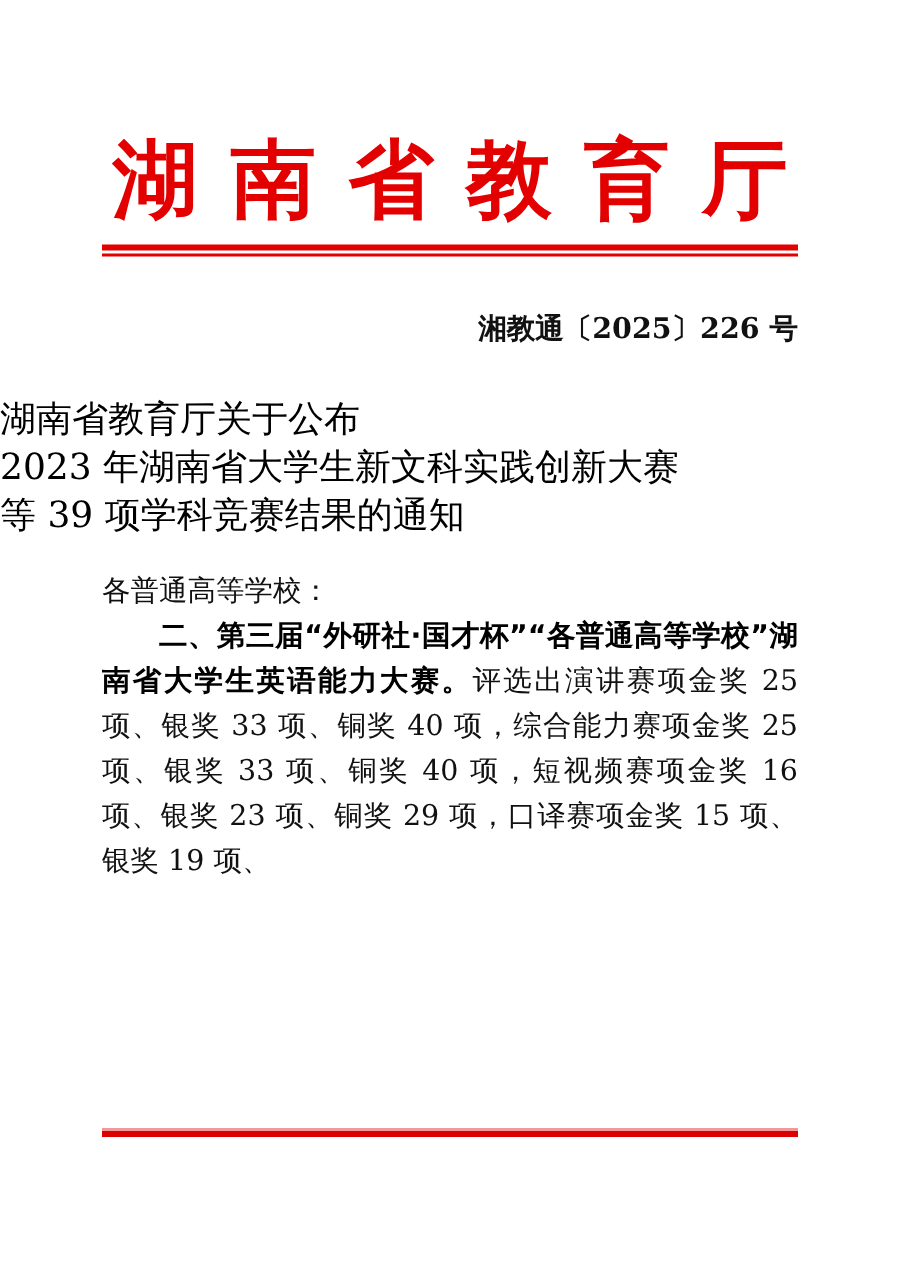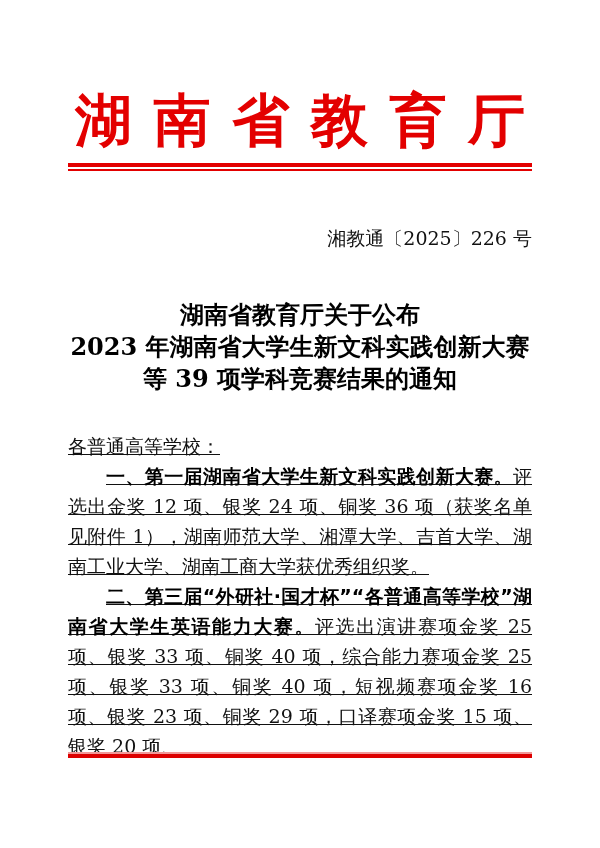--- a/index.html
+++ b/index.html
@@ -34,44 +34,44 @@
   
   .red-rule {
     width: 464px;
     margin: 13px auto 0;
   }
   .red-rule .thick { height: 4px; background: #e30000; }
   .red-rule .thin  { height: 2px; background: #e30000; margin-top: 2px; }
   
   .doc-number {
     width: 464px;
-    margin: 56px auto 0;
+    margin: 37px auto 0;
     text-align: right;
     font-size: 19px;
     line-height: 22px;
     color: #111;
+    font-weight: bold;
   }
   
   .notice-title {
-    margin-top: 50px;
-    text-align: center;
-    font-weight: bold;
+    margin-top: 33px;
+    text-align: left;
+    font-weight: normal;
     font-size: 24px;
     line-height: 32px;
     color: #000;
   }
   
   .doc-body {
     width: 464px;
-    margin: 36px auto 0;
+    margin: 20px auto 0;
     font-size: 19px;
     line-height: 30px;
     text-align: justify;
     color: #111;
-    text-decoration: underline;
   }
   .doc-body p {
     margin: 0;
   }
   .para-indent {
     text-indent: 2em;
   }
   .para-lead {
     font-weight: bold;
     font-family: "DejaVu Sans", "Liberation Sans", sans-serif;
@@ -113,23 +113,22 @@
   <div class="notice-title">
     <div>湖南省教育厅关于公布</div>
     <div>2023 年湖南省大学生新文科实践创新大赛</div>
     <div>等 39 项学科竞赛结果的通知</div>
   </div>
 
   <div class="doc-body">
     <p>各普通高等学校：</p>
 
 
-    <p class="para-indent"><span class="para-lead">一、第一届湖南省大学生新文科实践创新大赛。</span><span>评选出金奖 12 项、银奖 24 项、铜奖 36 项（获奖名单见附件 1），湖南师范大学、湘潭大学、吉首大学、湖南工业大学、湖南工商大学获优秀组织奖。</span></p>
 
-    <p class="para-indent"><span class="para-lead">二、第三届“外研社·国才杯”“各普通高等学校”湖南省大学生英语能力大赛。</span><span>评选出演讲赛项金奖 25 项、银奖 33 项、铜奖 40 项，综合能力赛项金奖 25 项、银奖 33 项、铜奖 40 项，短视频赛项金奖 16 项、银奖 23 项、铜奖 29 项，口译赛项金奖 15 项、银奖 20 项、</span></p>
+    <p class="para-indent"><span class="para-lead">二、第三届“外研社·国才杯”“各普通高等学校”湖南省大学生英语能力大赛。</span><span>评选出演讲赛项金奖 25 项、银奖 33 项、铜奖 40 项，综合能力赛项金奖 25 项、银奖 33 项、铜奖 40 项，短视频赛项金奖 16 项、银奖 23 项、铜奖 29 项，口译赛项金奖 15 项、银奖 19 项、</span></p>
   </div>
 
   <div class="bottom-red-rule">
     <div class="thin"></div>
     <div class="thick"></div>
   </div>
 
 </div>
 
 </body></html>

